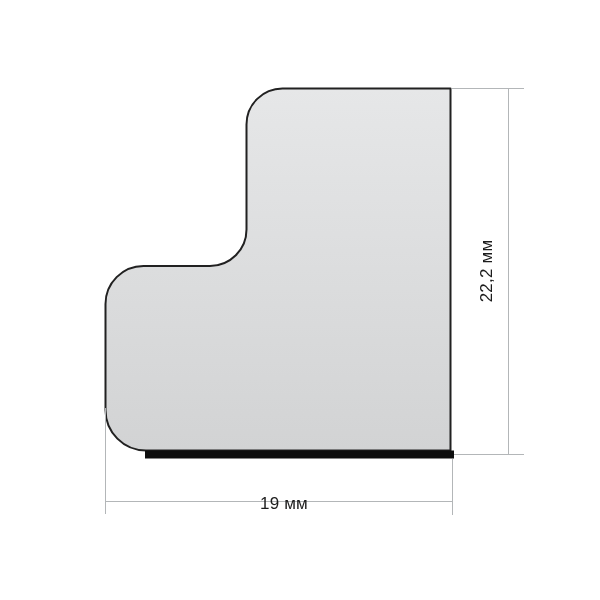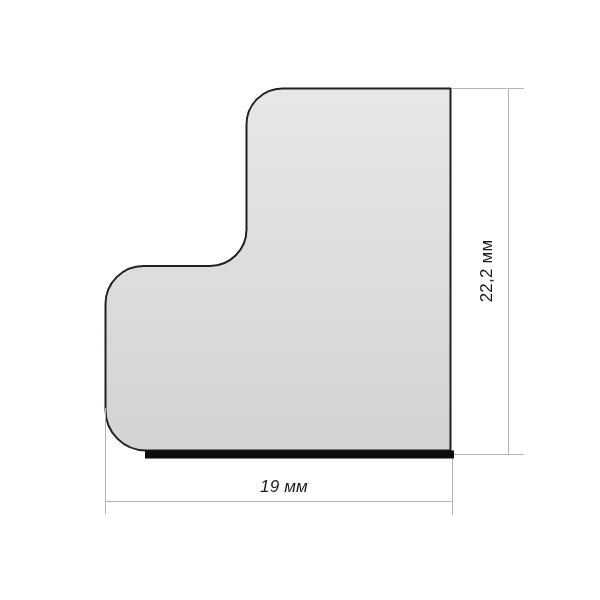--- a/index.html
+++ b/index.html
@@ -41,23 +41,22 @@
   }
   .dim-label{
     position:absolute;
     color:var(--label-text);
     font-size:17px;
     letter-spacing:0.2px;
     white-space:nowrap;
     user-select:none;
   }
   .dim-label.horizontal{
-    left:284px;top:487px;
+    left:284px;top:504px;
     transform:translate(-50%,-50%);
-    font-style:italic;
   }
   .dim-label.vertical{
     left:487px;top:271px;
     transform:translate(-50%,-50%) rotate(-90deg);
   }
 </style>
 </head>
 <body>
 
 <div class="canvas">

